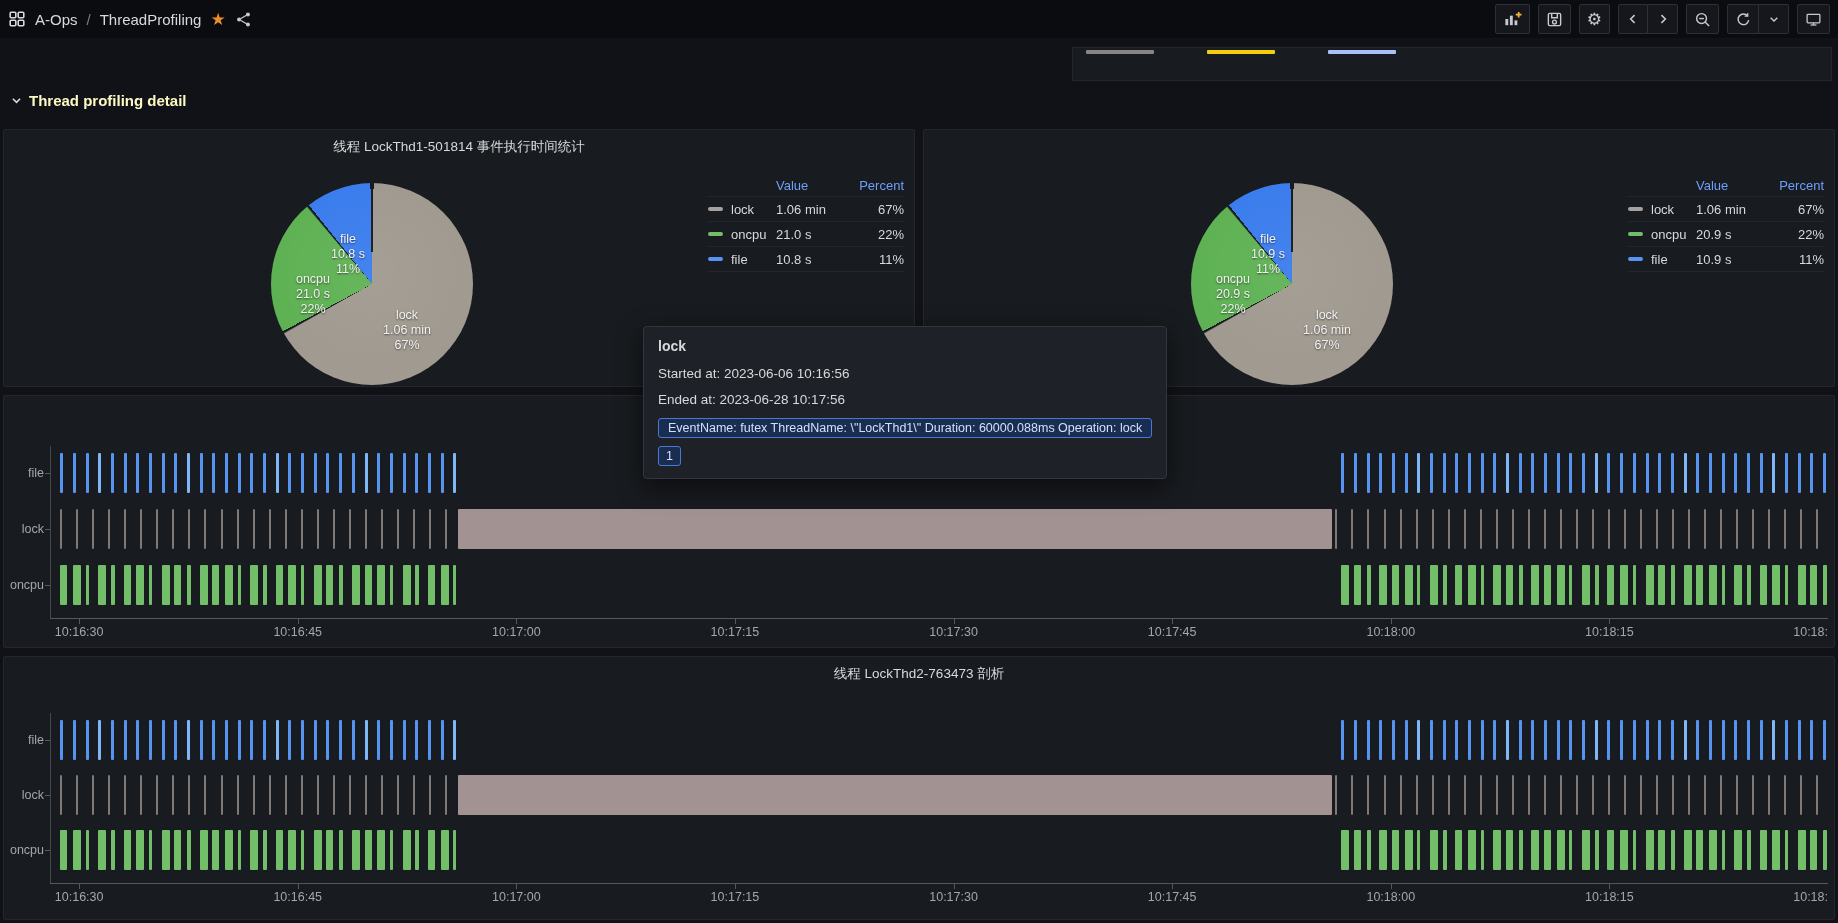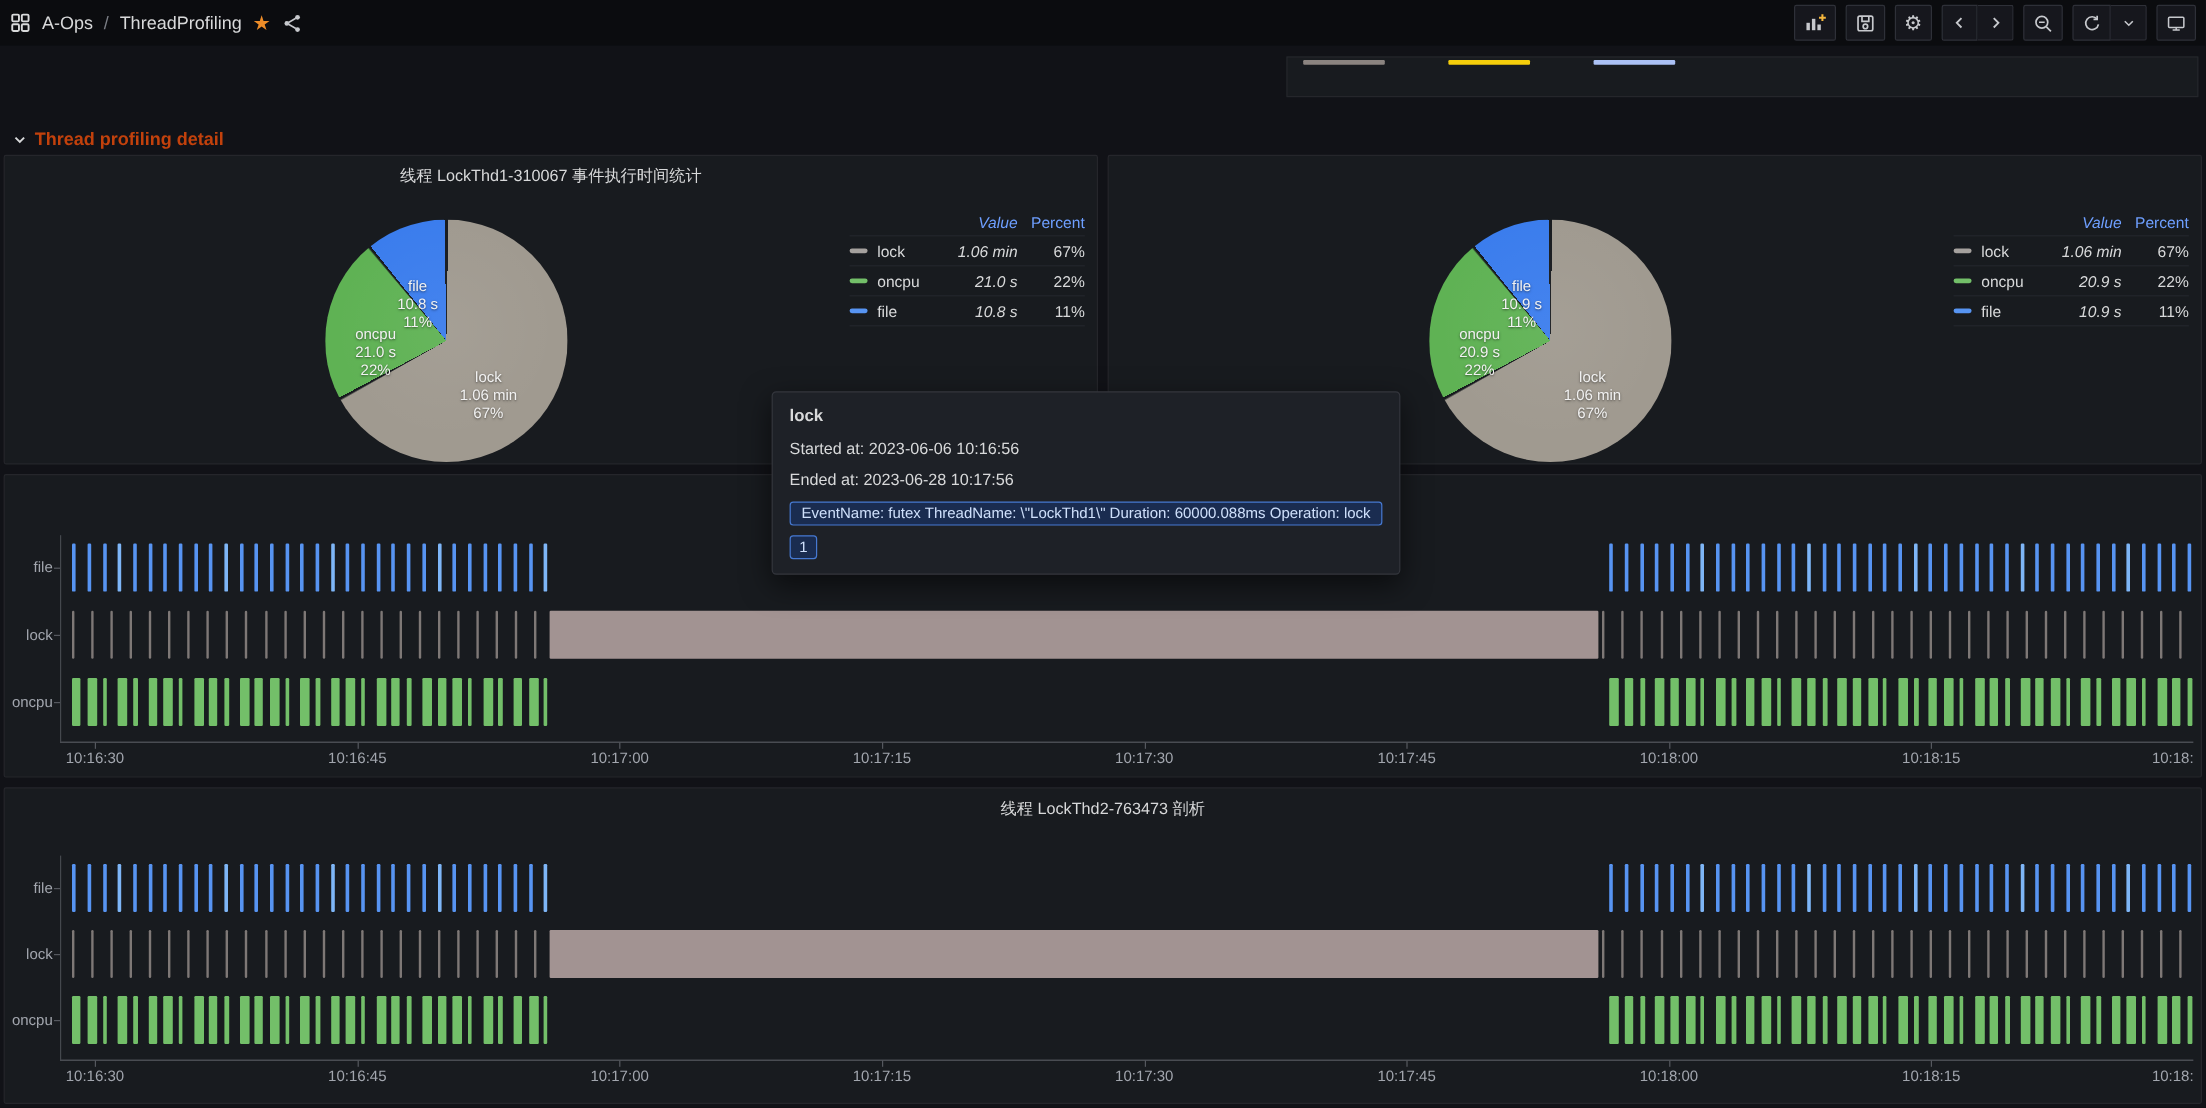--- a/index.html
+++ b/index.html
@@ -23,22 +23,22 @@
   .time-text{font-size:13.5px;font-weight:500;color:#d9dadc;white-space:nowrap;}
   .icon{display:inline-flex;align-items:center;justify-content:center;}
   .gear-glyph{font-size:17px;line-height:1;}
 
   
   .partial-panel{position:absolute;left:1072px;top:47px;width:760px;height:34px;
                  background:#181B1F;border:1px solid #25262B;box-sizing:border-box;}
   .strip{position:absolute;top:2px;height:4px;border-radius:1px;}
 
   
-  .section-header{position:absolute;left:10px;top:108px;display:flex;align-items:center;gap:6px;
-                  font-size:15px;font-weight:600;color:#c2410c;cursor:pointer;}
+  .section-header{position:absolute;left:10px;top:92px;display:flex;align-items:center;gap:6px;
+                  font-size:15px;font-weight:600;color:#fef9c3;cursor:pointer;}
 
   
   .panel{position:absolute;background:#181B1F;border:1px solid #25262B;border-radius:2px;box-sizing:border-box;}
   #pie1{left:3px;top:129px;width:912px;height:258px;}
   #pie2{left:923px;top:129px;width:912px;height:258px;}
   #tl1{left:3px;top:395px;width:1832px;height:253px;}
   #tl2{left:3px;top:656px;width:1832px;height:264px;}
   .panel-title{position:absolute;top:8px;left:0;right:0;text-align:center;font-size:13.5px;
                font-weight:500;color:#d8d9da;white-space:nowrap;}
 
@@ -47,21 +47,21 @@
   .pie-label{position:absolute;transform:translate(-50%,-50%);text-align:center;font-size:12.5px;
              line-height:15px;color:#f2f2f2;text-shadow:0 1px 2px rgba(0,0,0,.55);white-space:nowrap;}
 
   
   .legend{position:absolute;top:44px;right:10px;width:196px;font-size:13px;}
   .legend-header{display:flex;align-items:center;height:22px;border-bottom:1px solid #24262C;}
   .legend-h{color:#6E9FFF;font-weight:500;}
   .legend-row{display:flex;align-items:center;height:24px;border-bottom:1px solid #24262C;cursor:pointer;}
   .swatch{width:15px;height:4px;border-radius:2px;margin-right:8px;flex:none;}
   .lname{flex:1;text-align:left;color:#d8d9da;}
-  .lval{width:72px;text-align:right;font-style:italic;}
+  .lval{width:72px;}
   .lpct{width:56px;text-align:right;}
 
   
   .tl-plot{position:absolute;left:46px;right:6px;top:0;bottom:0;overflow:hidden;}
   .tl-row-bars{position:absolute;left:0;right:0;height:40px;}
   .bar{position:absolute;top:0;height:100%;border-radius:1px;}
   .tl-axis{position:absolute;left:0;right:0;height:1px;background:#888b93;opacity:.55;}
   .vaxis{position:absolute;left:0;width:1px;background:#888b93;opacity:.4;}
   .tick{position:absolute;width:1px;height:5px;background:#888b93;opacity:.55;}
   .tick-label{position:absolute;transform:translateX(-50%);font-size:12.5px;color:#A2A6AE;white-space:nowrap;}
@@ -184,21 +184,21 @@
   </div>
 
   <div class="section-header">
     <svg width="13" height="13" viewBox="0 0 18 18" fill="none" stroke="#d8d9da" stroke-width="2.2">
       <polyline points="4 6.5 9 11.5 14 6.5"></polyline>
     </svg>
     <span>Thread profiling detail</span>
   </div>
 
   <div class="panel" id="pie1">
-    <div class="panel-title">线程 LockThd1-310067 事件执行时间统计</div>
+    <div class="panel-title">线程 LockThd1-501814 事件执行时间统计</div>
     <div class="pie" style="background: radial-gradient(circle at 50% 45%, rgba(255, 255, 255, 0.05), rgba(0, 0, 0, 0) 62%), conic-gradient(rgb(24, 27, 31) 0%, rgb(24, 27, 31) 0.25%, rgb(160, 154, 144) 0.25%, rgb(160, 154, 144) 66.75%, rgb(24, 27, 31) 67%, rgb(24, 27, 31) 67.25%, rgb(95, 178, 84) 67.25%, rgb(95, 178, 84) 88.75%, rgb(24, 27, 31) 89%, rgb(24, 27, 31) 89.25%, rgb(59, 125, 237) 89.25%, rgb(59, 125, 237) 99.75%, rgb(24, 27, 31) 99.75%, rgb(24, 27, 31) 100%);"></div>
     <div class="legend">
         <div class="legend-header">
           <span class="lname"></span>
           <span class="lval legend-h">Value</span>
           <span class="lpct legend-h">Percent</span>
         </div>
         <div class="legend-row">
           <span class="swatch" style="background: rgb(165, 161, 158);"></span>
           <span class="lname">lock</span>

